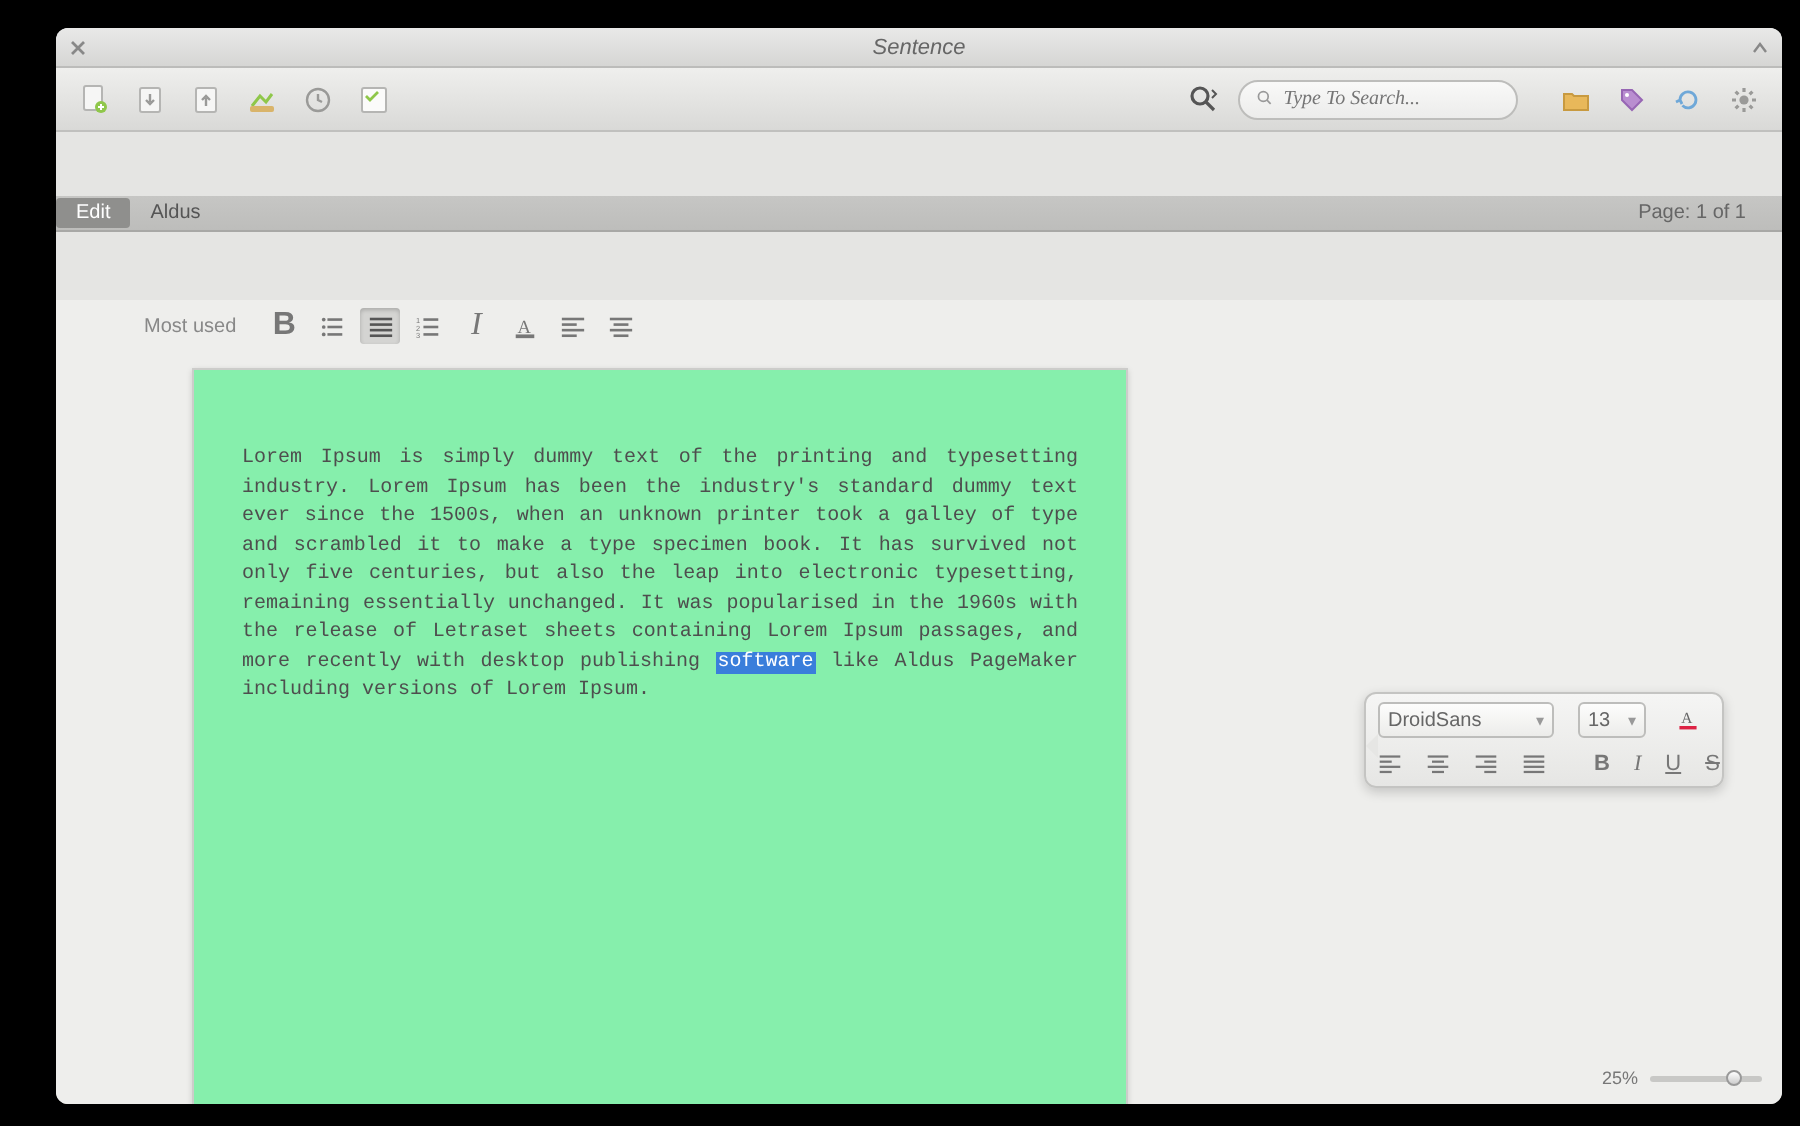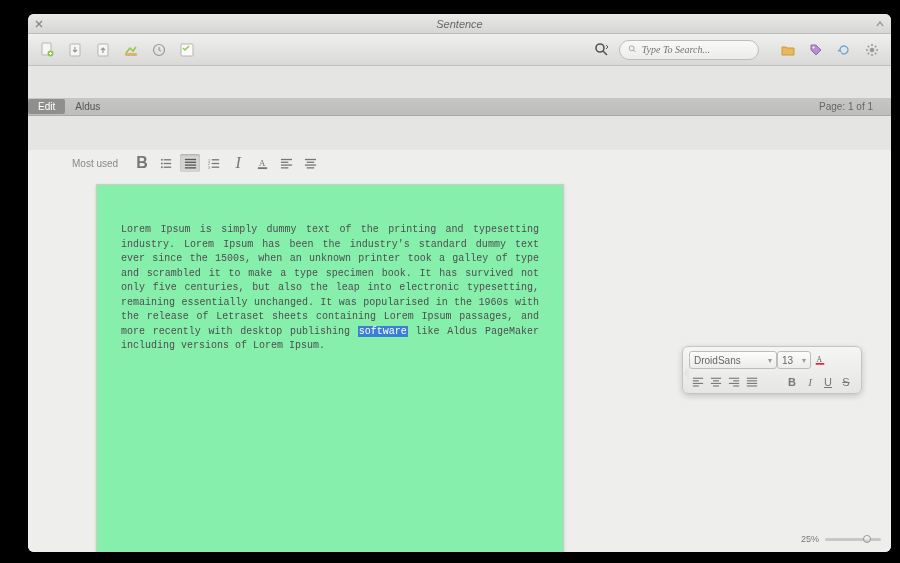--- a/index.html
+++ b/index.html
@@ -134,21 +134,21 @@
     border:1px solid #c4c4c2;
     border-radius:6px;
     box-shadow: 0 2px 6px rgba(0,0,0,.18);
     padding:4px 6px;
     display:flex; flex-direction:column; gap:4px;
   }
   .float-toolbar::before{
     content:""; position:absolute; left:-6px; top:20px;
     border:6px solid transparent; border-right-color:#e6e6e4;
   }
-  .ft-row { display:flex; align-items:center; gap:0; }
+  .ft-row { display:flex; align-items:center; gap:12px; }
   .combo {
     height:18px; background:linear-gradient(#fdfdfc,#ececea);
     border:1px solid #bdbdbb; border-radius:3px;
     display:flex; align-items:center; padding:0 4px;
     font-size:10px; color:#666;
     cursor:pointer;
   }
   .combo .caret { margin-left:auto; font-size:8px; color:#999; }
   .font-combo { width:88px; }
   .size-combo { width:34px; }

